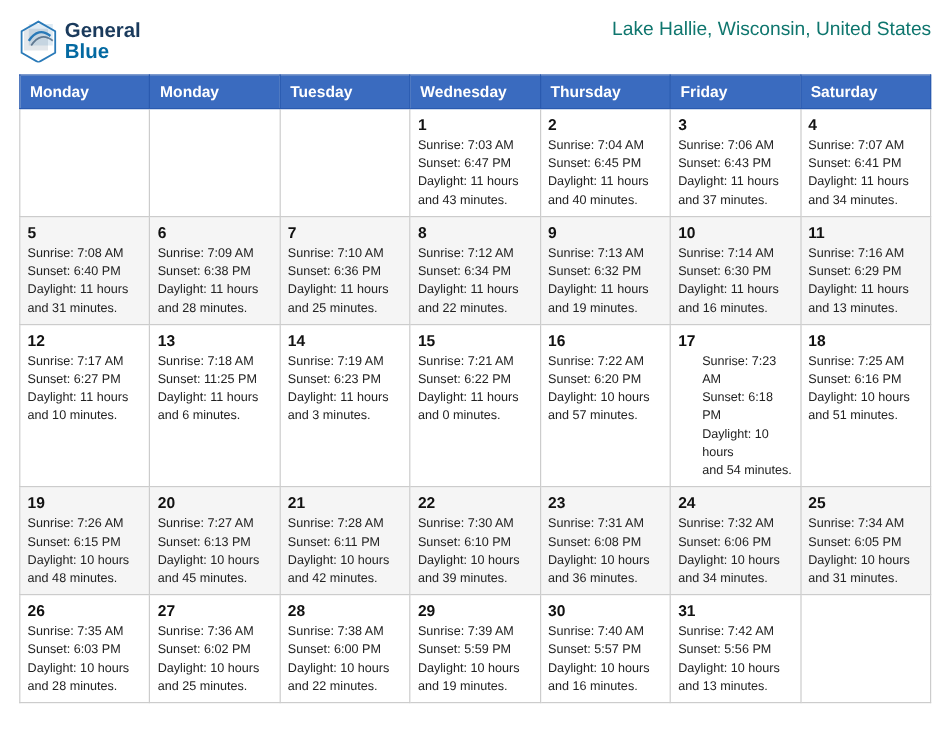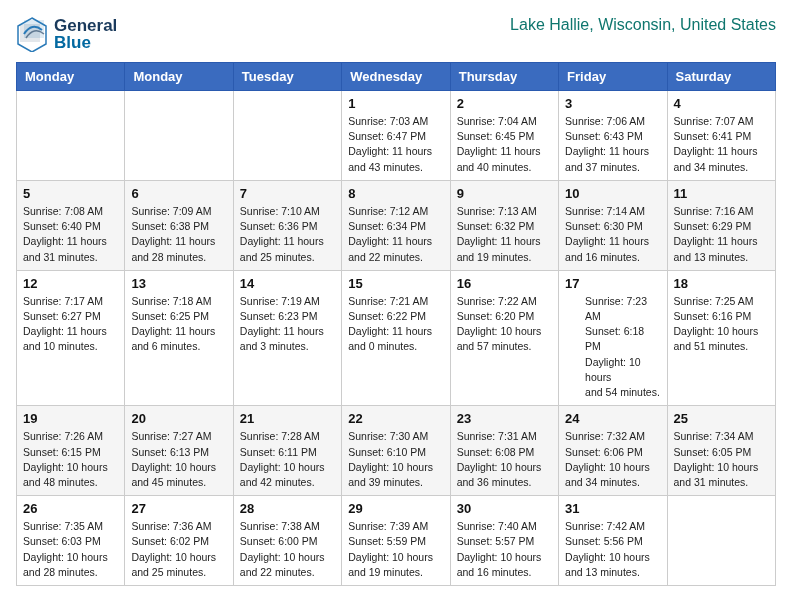--- a/index.html
+++ b/index.html
@@ -218,21 +218,21 @@
         <td>
           <div class="day-number">12</div>
           <div class="day-info" style="white-space: pre-line;">Sunrise: 7:17 AM
 Sunset: 6:27 PM
 Daylight: 11 hours
 and 10 minutes.</div>
         </td>
         <td>
           <div class="day-number">13</div>
           <div class="day-info" style="white-space: pre-line;">Sunrise: 7:18 AM
-Sunset: 6:25 PM
+Sunset: 11:25 PM
 Daylight: 11 hours
 and 6 minutes.</div>
         </td>
         <td>
           <div class="day-number">14</div>
           <div class="day-info" style="white-space: pre-line;">Sunrise: 7:19 AM
 Sunset: 6:23 PM
 Daylight: 11 hours
 and 3 minutes.</div>
         </td>

